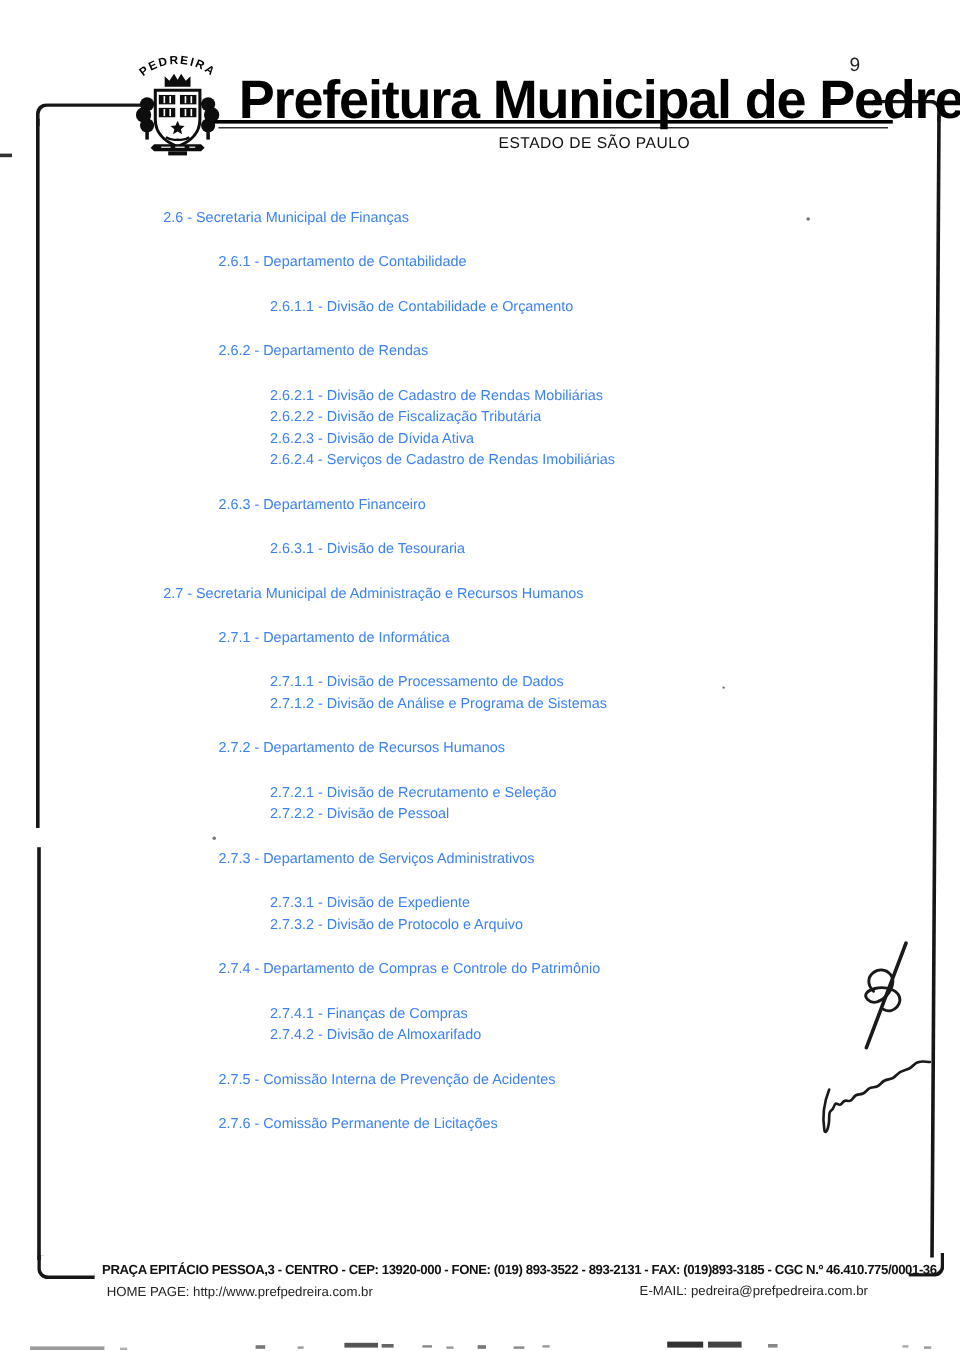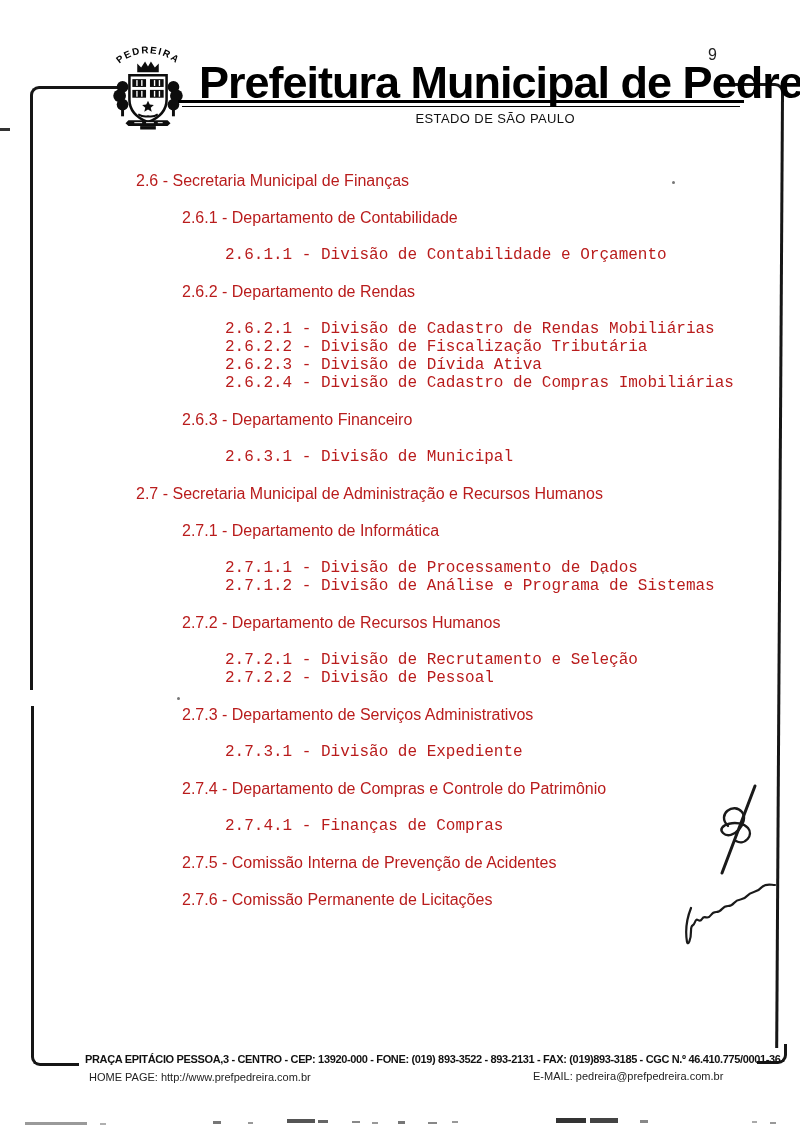--- a/index.html
+++ b/index.html
@@ -32,24 +32,24 @@
     border-left:3px solid #161616;border-bottom:3px solid #161616;border-bottom-left-radius:9px;}
   .corner-tr{left:727px;top:83px;width:54px;height:16px;
     border-right:3px solid #161616;border-top:3px solid #161616;border-top-right-radius:9px;}
   .vline-r1{left:781px;top:96px;width:3px;height:952px;background:#161616;transform:rotate(0.35deg);transform-origin:top center;}
   .corner-br{left:757px;top:1044px;width:27px;height:17px;
     border-right:3px solid #161616;border-bottom:3px solid #161616;border-bottom-right-radius:9px;}
 
   
   .org{left:0;top:172px;width:760px;}
   .org-group{margin-bottom:19px;}
-  .org-line{font-size:16px;line-height:18px;white-space:nowrap;color:#b91c1c;}
+  .org-line{font-size:12px;line-height:18px;white-space:nowrap;color:#3b82f6;}
   .ind1{padding-left:136px;}
   .ind2{padding-left:182px;}
-  .ind3{padding-left:225px;font-family:Liberation Mono, monospace;}
+  .ind3{padding-left:225px;}
 
   
   .mark1{left:698px;top:782px;width:70px;height:95px;}
   .mark2{left:683px;top:872px;width:95px;height:75px;}
 
   
   .footer-line1{
     left:85px;top:1053px;width:668px;text-align:left;
     font-size:11px;font-weight:bold;letter-spacing:-0.35px;white-space:nowrap;color:#111;
   }
@@ -142,27 +142,27 @@
       <div class="org-group">
         <div class="org-line ind3">2.6.1.1 - Divisão de Contabilidade e Orçamento</div>
       </div>
       <div class="org-group">
         <div class="org-line ind2">2.6.2 - Departamento de Rendas</div>
       </div>
       <div class="org-group">
         <div class="org-line ind3">2.6.2.1 - Divisão de Cadastro de Rendas Mobiliárias</div>
         <div class="org-line ind3">2.6.2.2 - Divisão de Fiscalização Tributária</div>
         <div class="org-line ind3">2.6.2.3 - Divisão de Dívida Ativa</div>
-        <div class="org-line ind3">2.6.2.4 - Divisão de Cadastro de Compras Imobiliárias</div>
+        <div class="org-line ind3">2.6.2.4 - Serviços de Cadastro de Rendas Imobiliárias</div>
       </div>
       <div class="org-group">
         <div class="org-line ind2">2.6.3 - Departamento Financeiro</div>
       </div>
       <div class="org-group">
-        <div class="org-line ind3">2.6.3.1 - Divisão de Municipal</div>
+        <div class="org-line ind3">2.6.3.1 - Divisão de Tesouraria</div>
       </div>
       <div class="org-group">
         <div class="org-line ind1">2.7 - Secretaria Municipal de Administração e Recursos Humanos</div>
       </div>
       <div class="org-group">
         <div class="org-line ind2">2.7.1 - Departamento de Informática</div>
       </div>
       <div class="org-group">
         <div class="org-line ind3">2.7.1.1 - Divisão de Processamento de Dados</div>
         <div class="org-line ind3">2.7.1.2 - Divisão de Análise e Programa de Sistemas</div>
@@ -172,26 +172,28 @@
       </div>
       <div class="org-group">
         <div class="org-line ind3">2.7.2.1 - Divisão de Recrutamento e Seleção</div>
         <div class="org-line ind3">2.7.2.2 - Divisão de Pessoal</div>
       </div>
       <div class="org-group">
         <div class="org-line ind2">2.7.3 - Departamento de Serviços Administrativos</div>
       </div>
       <div class="org-group">
         <div class="org-line ind3">2.7.3.1 - Divisão de Expediente</div>
+        <div class="org-line ind3">2.7.3.2 - Divisão de Protocolo e Arquivo</div>
       </div>
       <div class="org-group">
         <div class="org-line ind2">2.7.4 - Departamento de Compras e Controle do Patrimônio</div>
       </div>
       <div class="org-group">
         <div class="org-line ind3">2.7.4.1 - Finanças de Compras</div>
+        <div class="org-line ind3">2.7.4.2 - Divisão de Almoxarifado</div>
       </div>
       <div class="org-group">
         <div class="org-line ind2">2.7.5 - Comissão Interna de Prevenção de Acidentes</div>
       </div>
       <div class="org-group">
         <div class="org-line ind2">2.7.6 - Comissão Permanente de Licitações</div>
       </div>
     </div>
 
   <svg class="abs mark1" viewBox="0 0 70 95">

